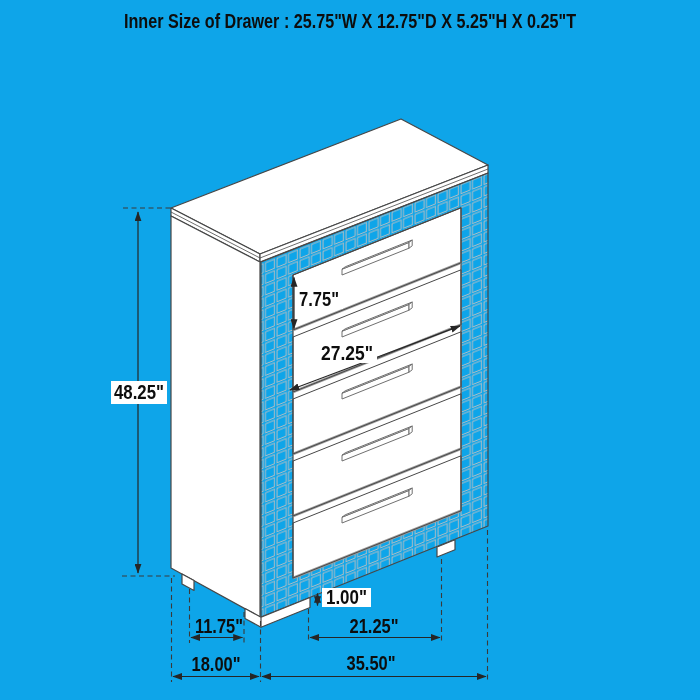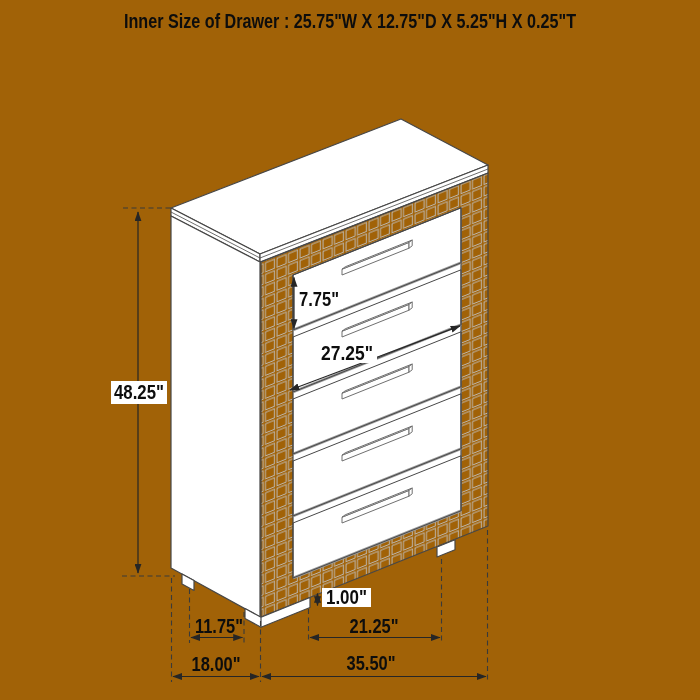--- a/index.html
+++ b/index.html
@@ -1,16 +1,16 @@
 <!DOCTYPE html>
 <html><head>
 <meta charset="utf-8">
 <style>
   html,body{margin:0;padding:0;background:#ffffff;}
-  .stage{width:700px;height:700px;position:relative;background:#a16207;overflow:hidden;}
+  .stage{width:700px;height:700px;position:relative;background:#0ea5e9;overflow:hidden;}
   svg{display:block;}
   text{font-family:"Liberation Sans","DejaVu Sans",sans-serif;font-weight:bold;fill:#0d0d0d;}
   .dimtext{font-size:20px;}
   .titletext{font-size:20.5px;}
 </style>
 </head>
 <body>
 
 <div class="stage">
 <svg width="700" height="700" viewBox="0 0 700 700">

